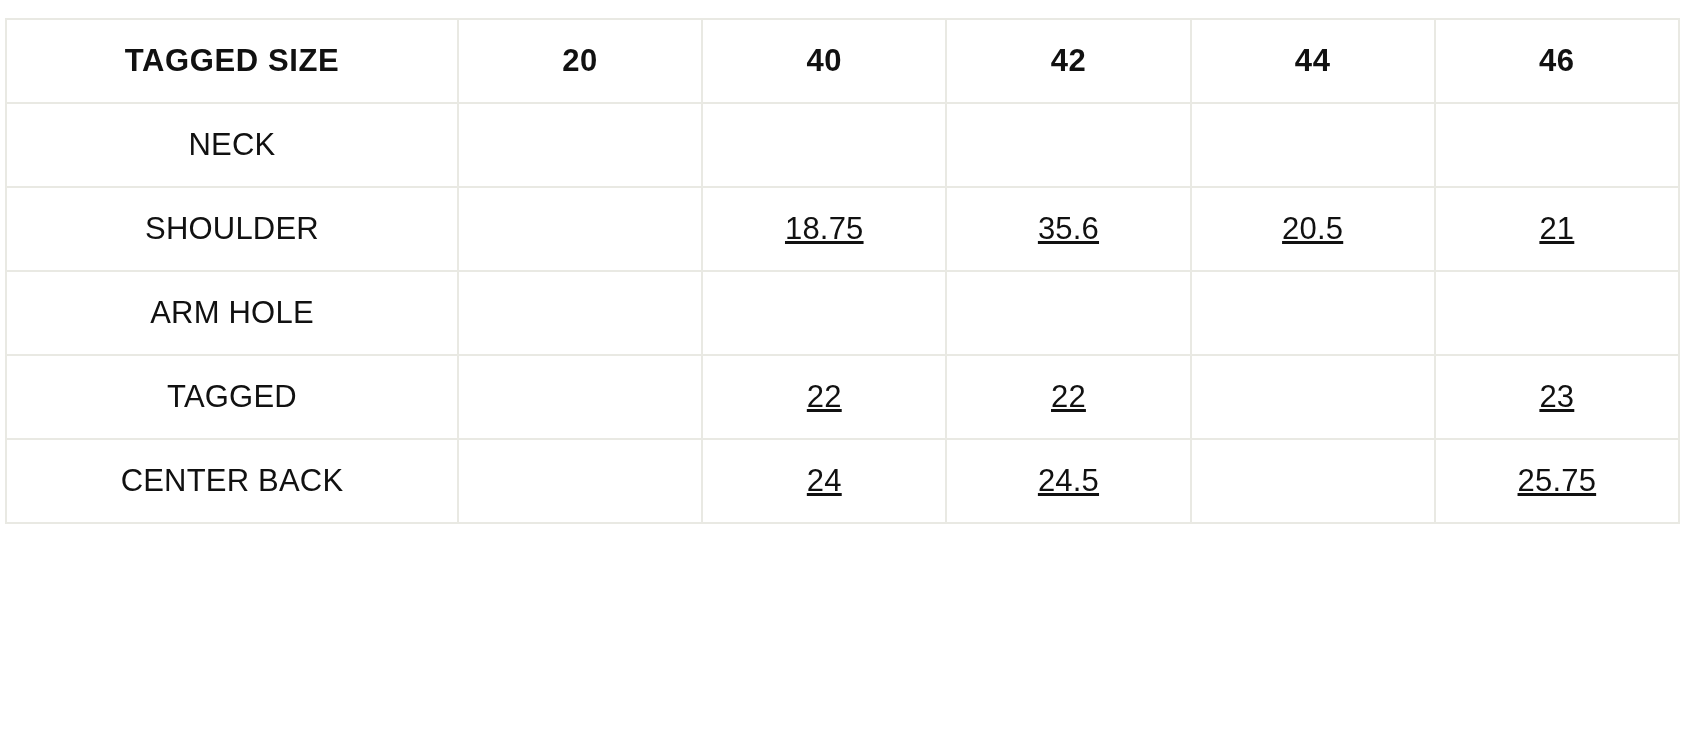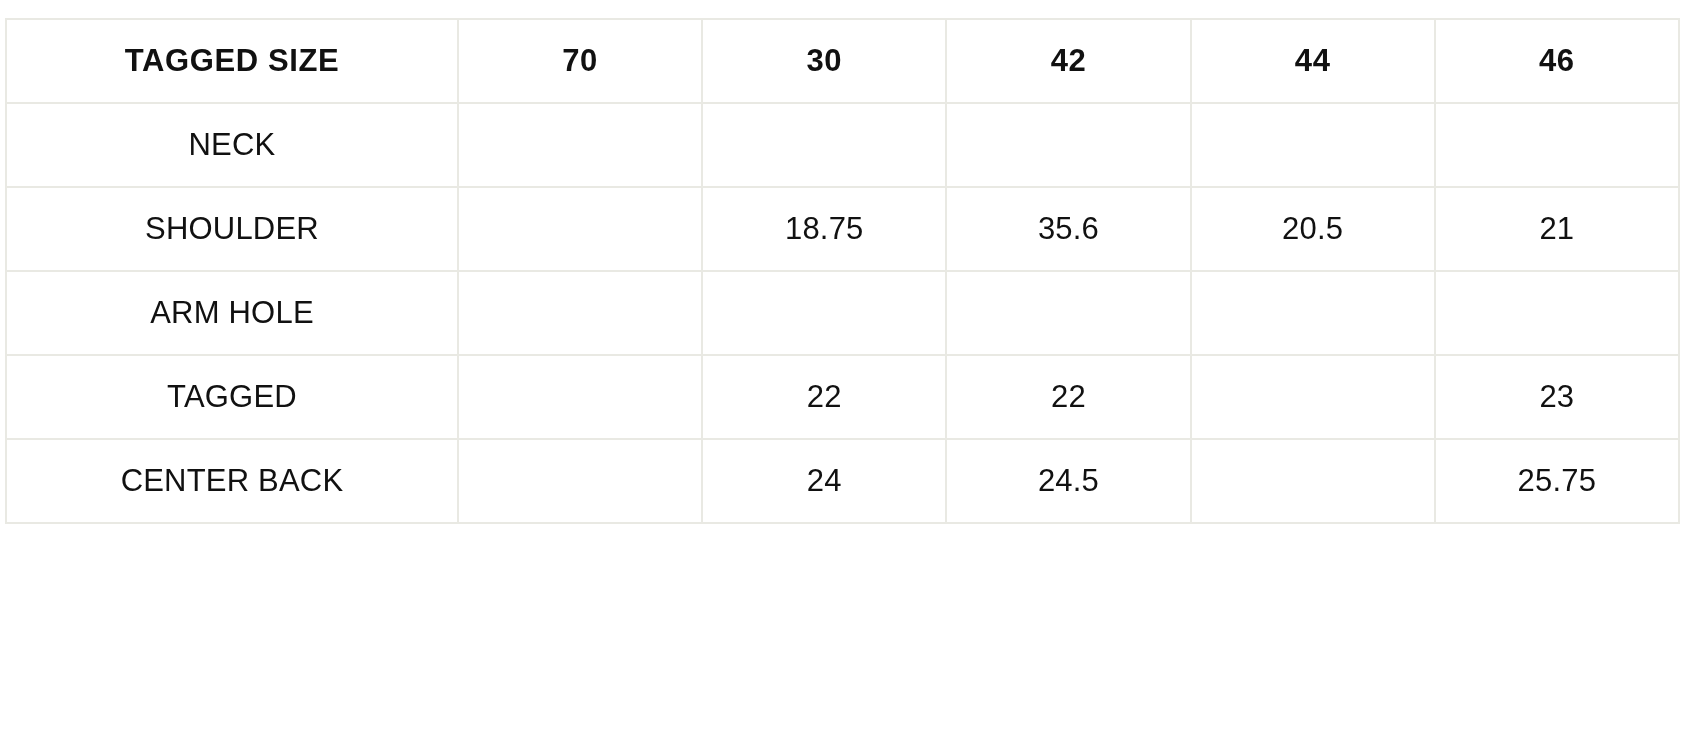--- a/index.html
+++ b/index.html
@@ -57,20 +57,21 @@
   
   td.row-label {
     font-weight: 700;
     letter-spacing: 0.6px;
     margin-left: 9px;
   }
 
   td.value-cell {
     font-weight: 400;
     letter-spacing: 0.3px;
+    text-decoration: underline;
   }
 
   td.empty-cell {
     font-weight: 400;
   }
 </style>
 </head>
 <body>
 
 <div class="chart-wrap">
@@ -79,22 +80,22 @@
       <col class="c-label">
       <col class="c-size">
       <col class="c-size">
       <col class="c-size">
       <col class="c-size">
       <col class="c-size">
     </colgroup>
     <tbody id="chart-body">
         <tr class="header-row">
           <td>TAGGED SIZE</td>
-          <td>70</td>
-          <td>30</td>
+          <td>20</td>
+          <td>40</td>
           <td>42</td>
           <td>44</td>
           <td>46</td>
         </tr>
         <tr>
           <td class="row-label">NECK</td>
           <td class="empty-cell"></td>
           <td class="empty-cell"></td>
           <td class="empty-cell"></td>
           <td class="empty-cell"></td>

